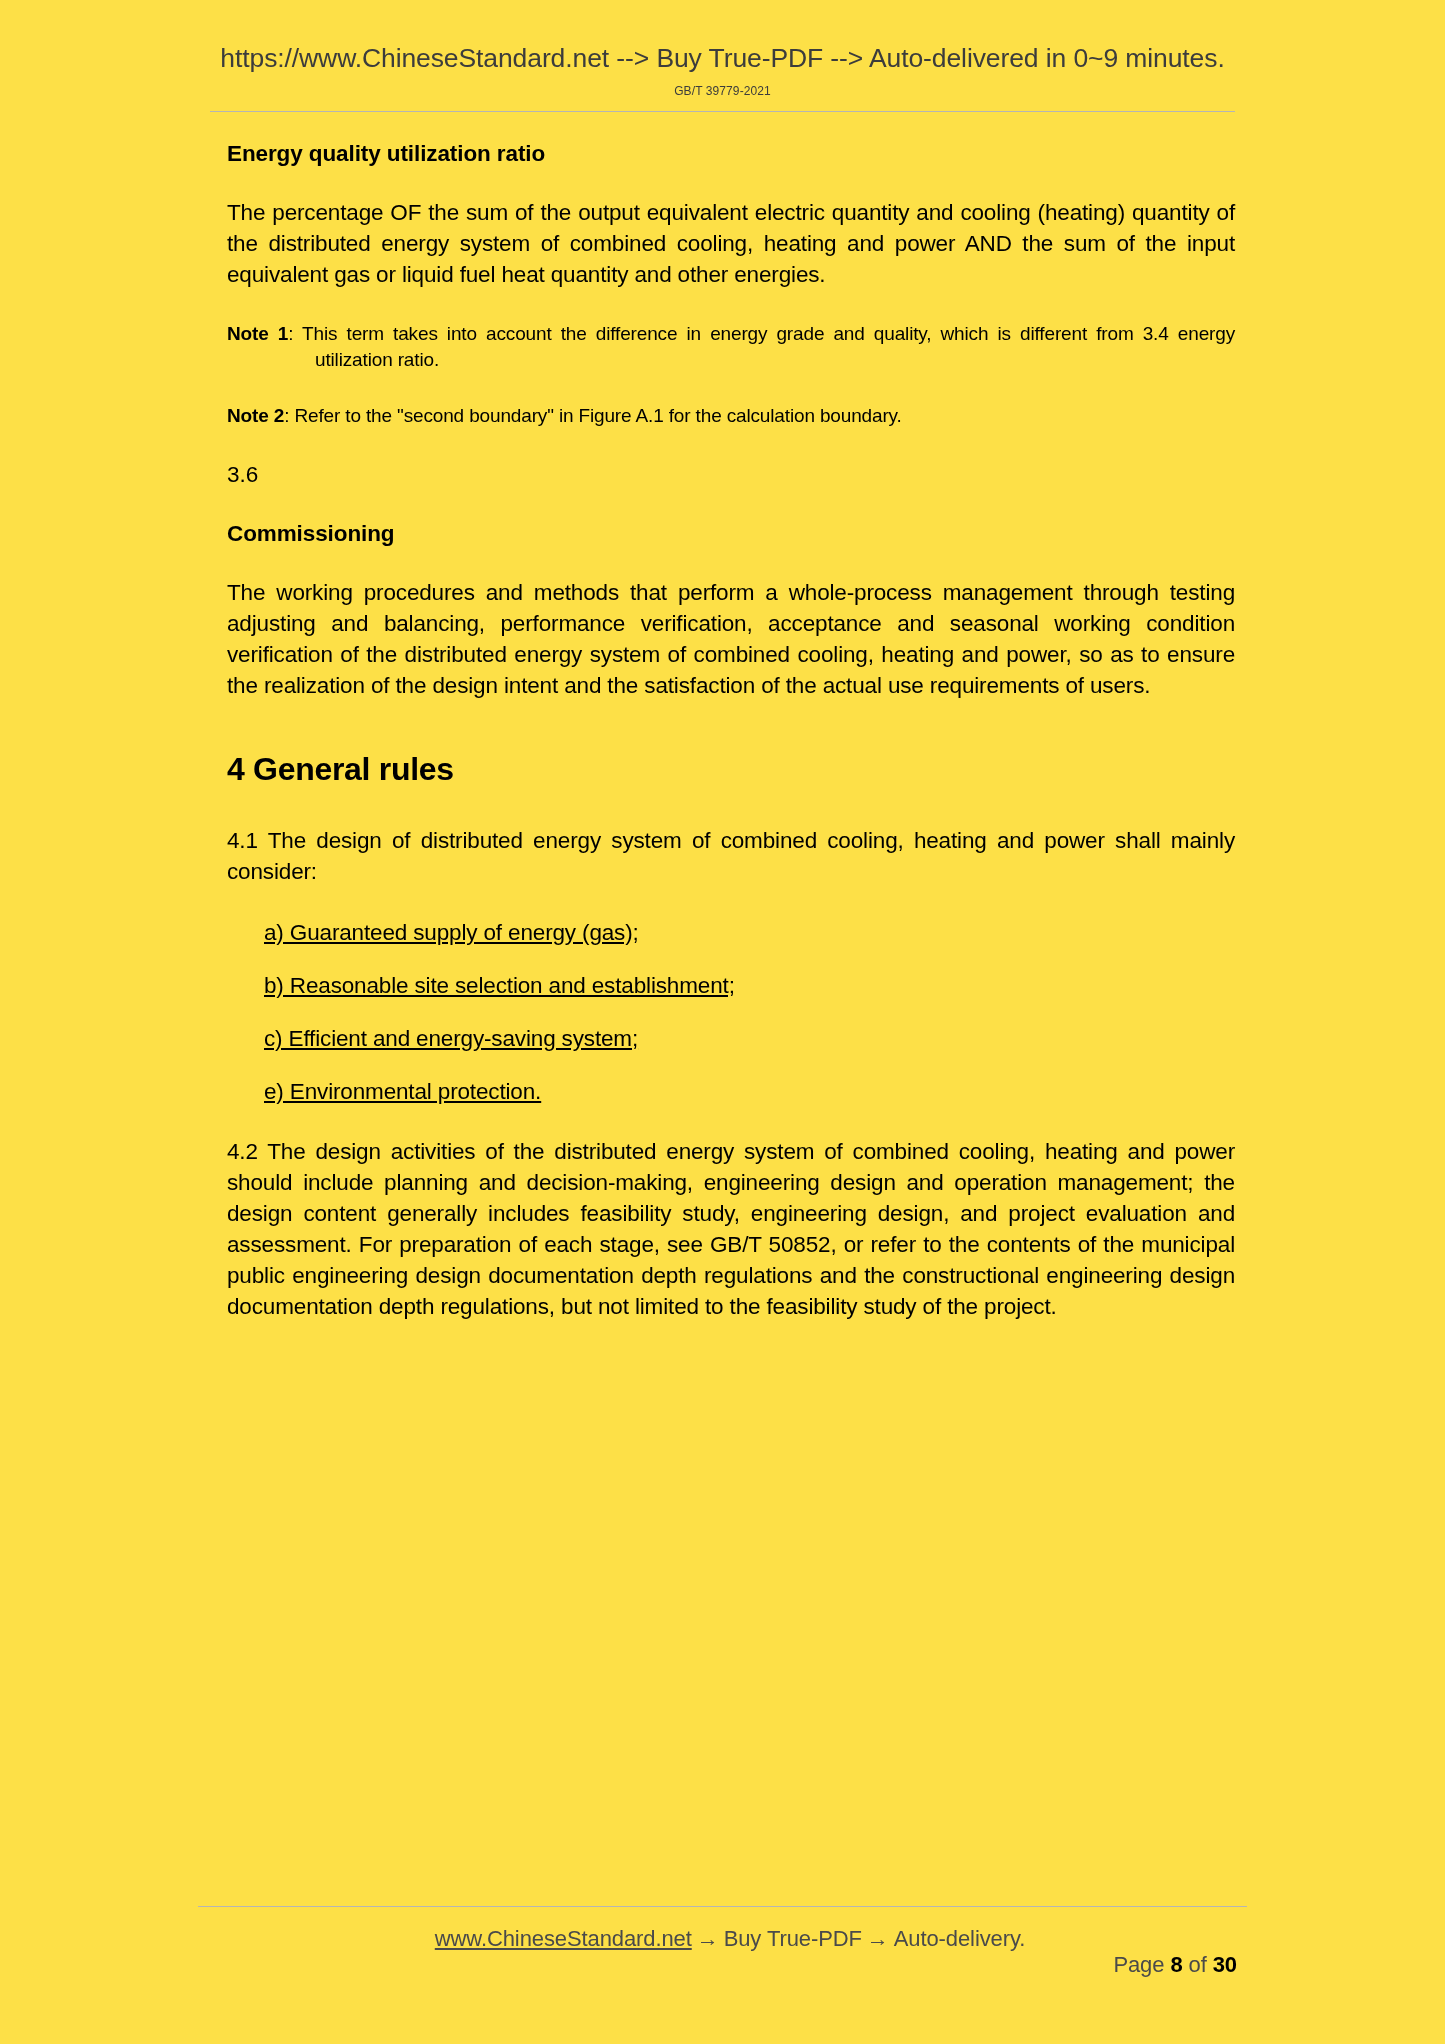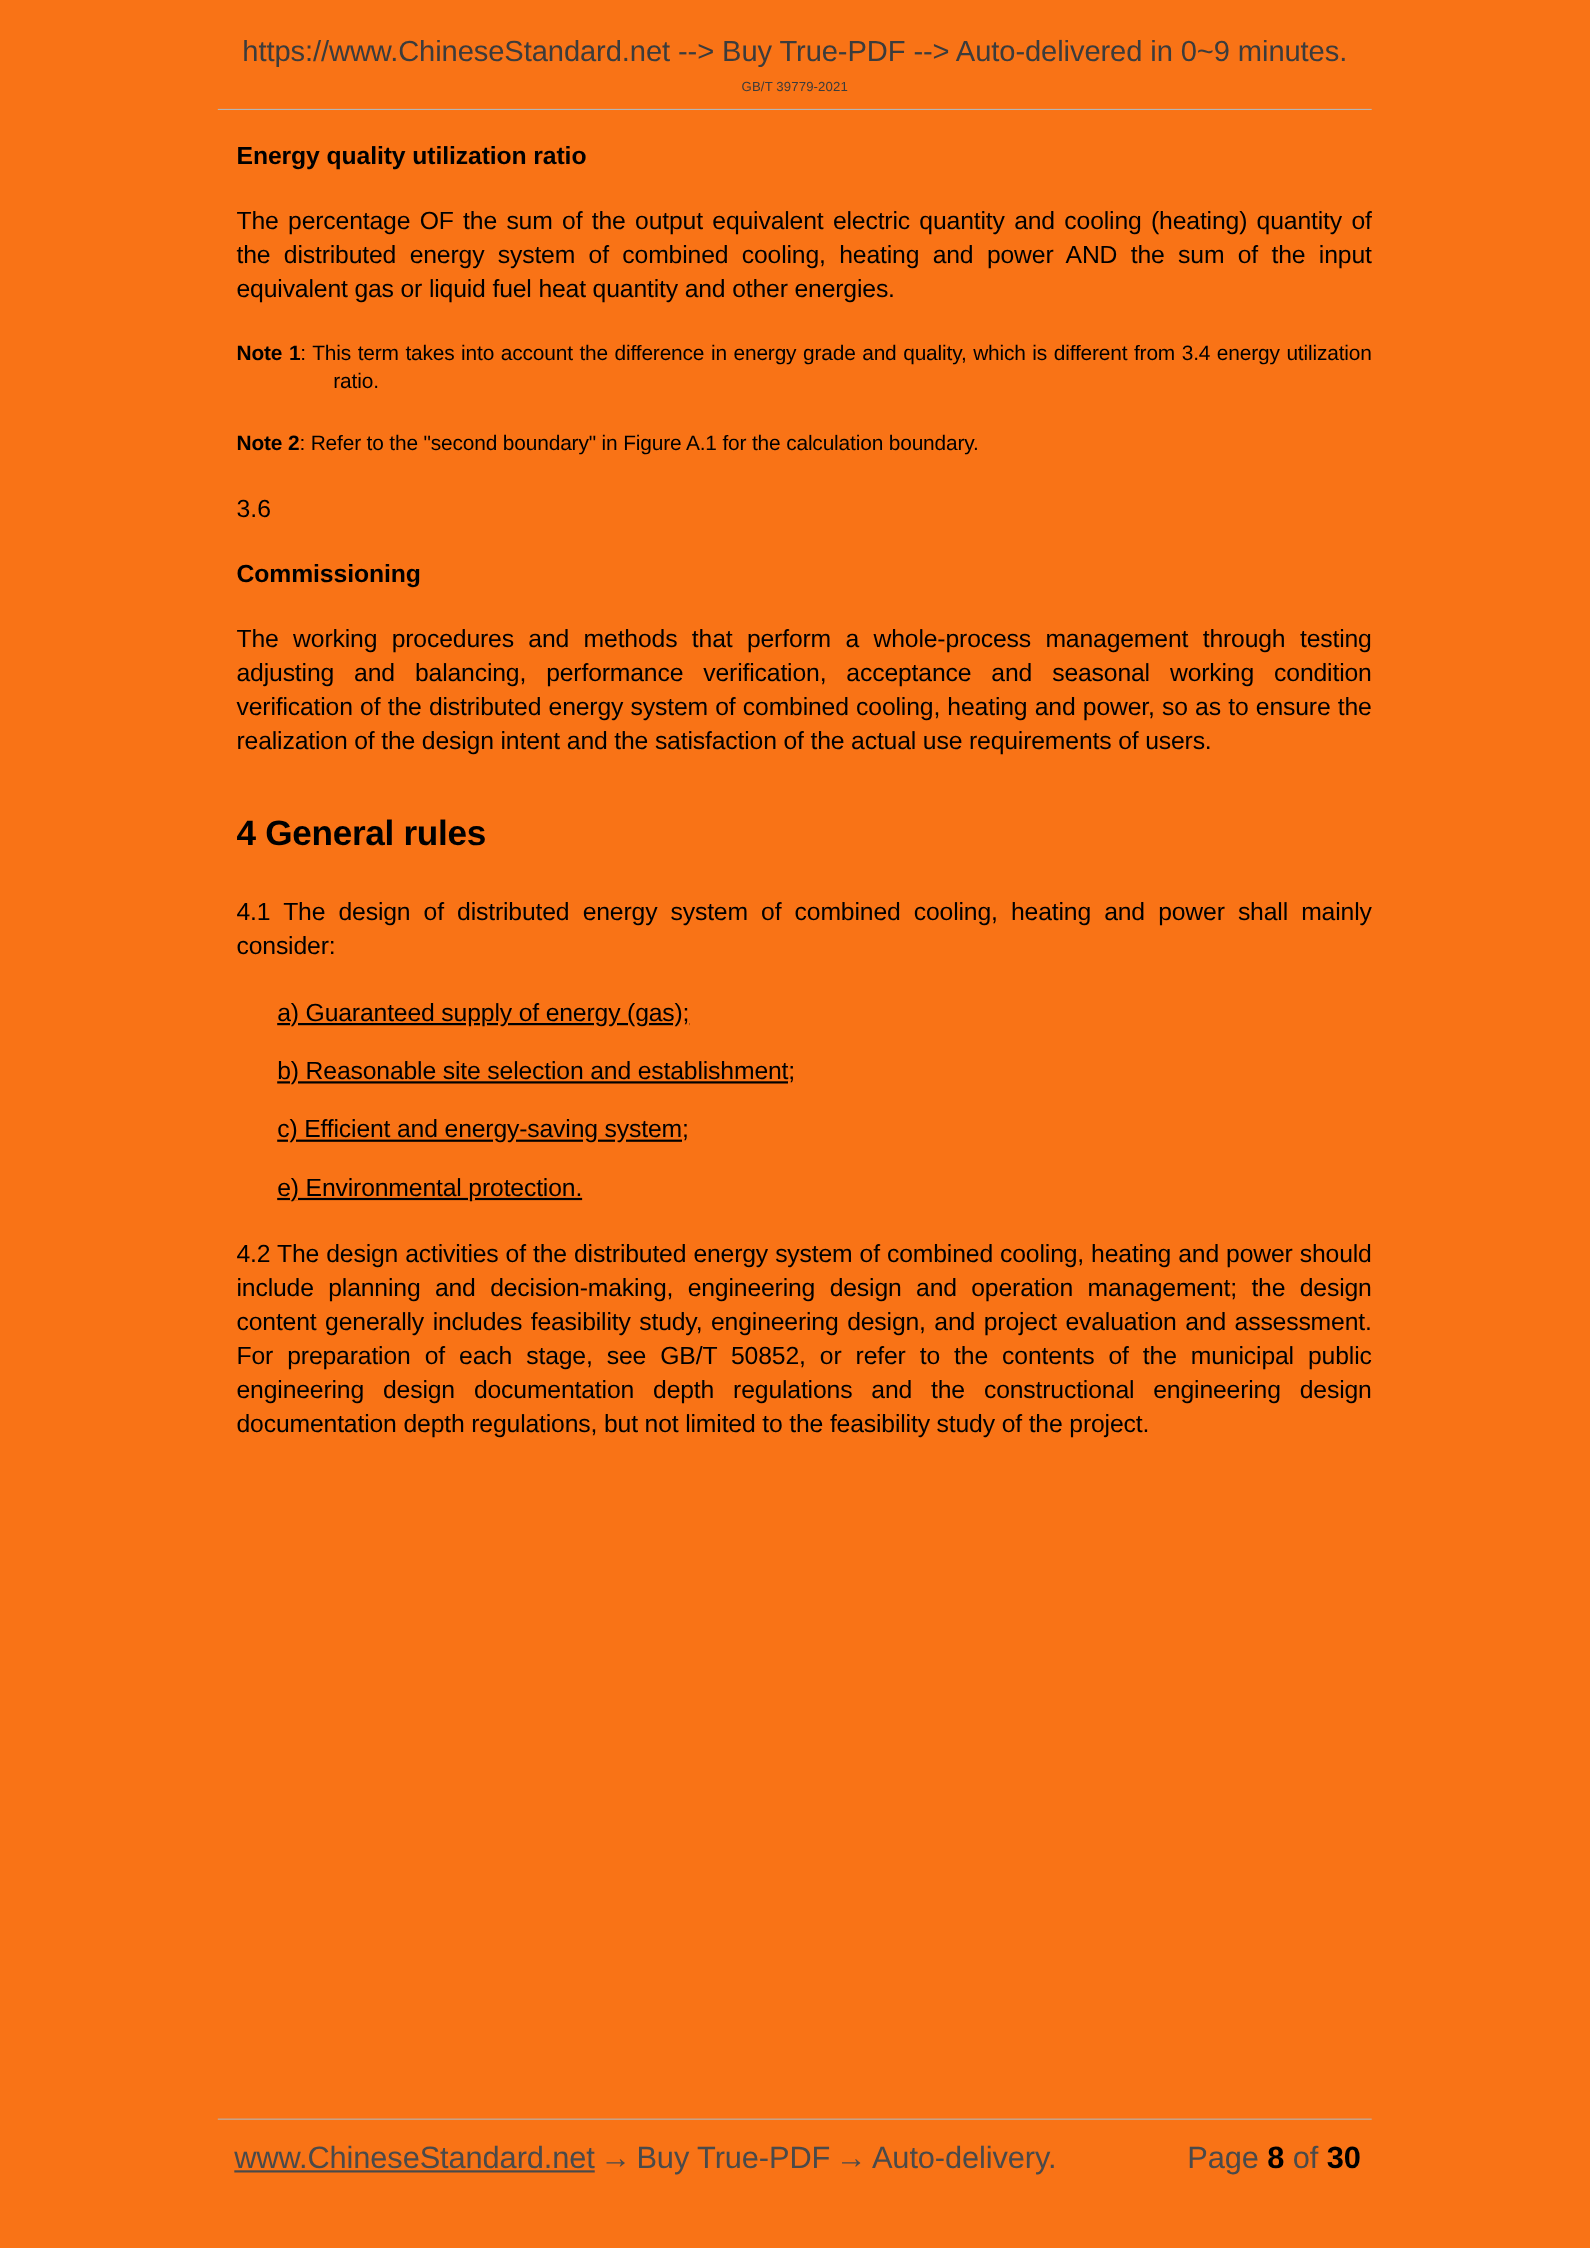--- a/index.html
+++ b/index.html
@@ -13,23 +13,23 @@
     font-family: "Liberation Sans", sans-serif;
     color: #000000;
     position: relative;
     overflow: hidden;
   }
 
   .page {
     width: 1445px;
     height: 2044px;
     box-sizing: border-box;
-    padding: 0;
+    padding: 12px;
     position: relative;
-    background: #f97316;
+    background: #fde047;
   }
 
   
   .header {
     padding-top: 30px;
     text-align: center;
   }
   .header-promo {
     font-size: 26.5px;
     color: #3c3c3c;
@@ -134,24 +134,25 @@
     bottom: 66px;
   }
   .footer-rule {
     border: none;
     border-top: 1px solid #b5b5b5;
     margin: 0 198px 0 198px;
   }
   .footer-line {
     margin: 19px 198px 0 198px;
     display: flex;
-    align-items: flex-start;
-    font-size: 28px;
+    align-items: center;
+    font-size: 22px;
     color: #4a4a4a;
     letter-spacing: -0.1px;
+    flex-direction: column;
   }
   .footer-left {
     margin-left: 15px;
     white-space: nowrap;
   }
   .footer-left .site {
     text-decoration: underline;
   }
   .footer-arrow {
     padding: 0 5px;

